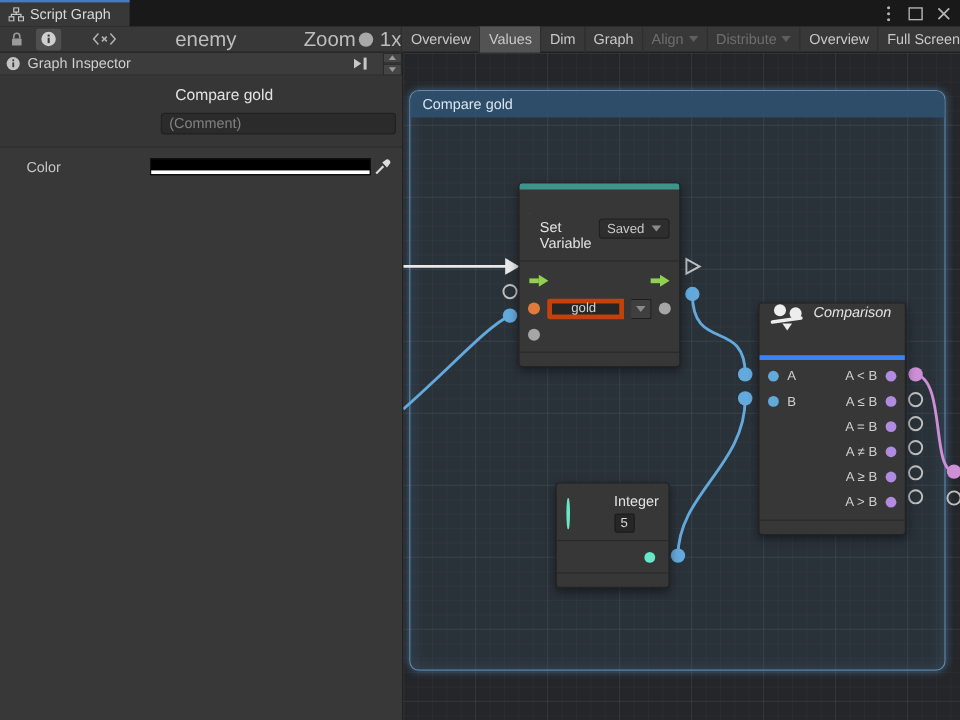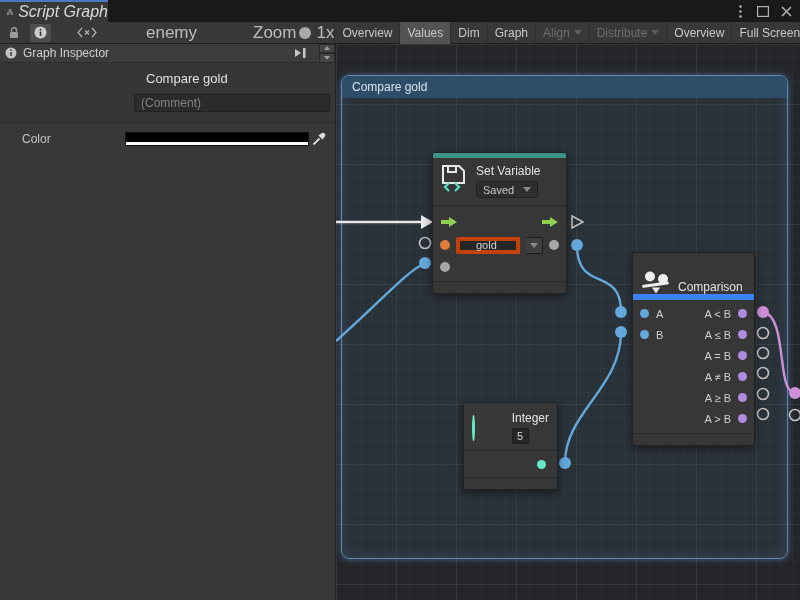--- a/index.html
+++ b/index.html
@@ -6,21 +6,21 @@
   html,body { width:800px; height:600px; overflow:hidden; }
   body { font-family:"Liberation Sans", sans-serif; background:#191919; color:#c8c8c8;
          -webkit-font-smoothing:antialiased; font-size:12px; }
   .window { position:relative; width:800px; height:600px; background:#191919; }
 
   
   .tabbar { position:absolute; left:0; top:0; width:800px; height:22px; background:#191919;
             display:flex; align-items:stretch; }
   .tab { width:108px; background:#383838; border-top:2px solid #4a7bc0; display:flex;
          align-items:center; gap:5px; padding-left:7px; color:#d8d8d8; }
-  .tab-label { font-size:16px; white-space:nowrap;font-style:italic; }
+  .tab-label { font-size:12px; white-space:nowrap; }
   .win-controls { margin-left:auto; display:flex; align-items:center; gap:7px; padding-right:6px; }
   .win-btn { width:16px; height:16px; display:flex; align-items:center; justify-content:center; }
 
   
   .toolbar { position:absolute; left:0; top:22px; width:800px; height:22px; background:#383838;
              border-bottom:1px solid #1f1f1f; display:flex; align-items:center; }
   .tb-btn { height:18px; display:flex; align-items:center; justify-content:center; padding:0 4px;
             border-radius:2px; }
   .tb-btn.active { background:#4f4f4f; }
   .tb-sep { width:1px; height:16px; background:#2c2c2c; }
@@ -88,40 +88,40 @@
   .d9 { width:9px; height:9px; }
   .dot-orange { background:#e07b39; }
   .dot-gray { background:#a6a6a6; }
   .dot-blue { background:#64a9dc; }
   .dot-purple { background:#b08be0; }
   .dot-teal { background:#68e8c8; }
 
   .node-setvar { left:96px; top:108px; width:135px; }
   .sv-stripe { height:5px; background:#3e948b; border-radius:2px 2px 0 0; }
   .sv-header { display:flex; gap:8px; padding:6px 8px 7px 8px; border-bottom:1px solid #2a2a2a; }
-  .sv-titlecol { display:flex; flex-direction:column; gap:3px; }
+  .sv-titlecol { display:flex; flex-direction:row; gap:3px;margin-top:18px; }
   .sv-title { font-size:12px; color:#e3e3e3; }
   .mini-select { height:17px; background:#2e2e2e; border:1px solid #202020; border-radius:3px;
                  display:flex; align-items:center; gap:6px; padding:0 6px; color:#c8c8c8;
                  font-size:11px; width:62px; justify-content:space-between; }
   .sv-body { padding:5px 0 4px 0; }
   .sv-row { display:flex; align-items:center; }
   .sv-row-flow { height:22px; padding:0 8px; justify-content:space-between; }
   .sv-row-var { height:24px; padding:0 7px; gap:6px; }
   .sv-row-val { height:20px; padding:0 7px; }
   .var-select { width:66px; height:17px; background:#262626; border:4px solid #c2410c;
                 border-radius:2px 0 0 2px; color:#d2d2d2; font-size:11px; display:flex;
                 align-items:center; padding-left:16px; }
   .var-caret-btn { width:18px; height:17px; background:#3f3f3f; border:1px solid #1e1e1e;
                    border-left:none; border-radius:0 2px 2px 0; display:flex; align-items:center;
                    justify-content:center; }
 
   .node-cmp { left:296px; top:208px; width:123px; }
-  .cmp-header { height:47px; display:flex; align-items:flex-end; gap:8px; padding:0 9px;
-                border-bottom:6px solid #3b82f6; }
+  .cmp-header { height:47px; display:flex; align-items:flex-start; gap:8px; padding:0 9px;
+                border-bottom:4px solid #3b82f6;font-style:italic; }
   .cmp-title { font-size:12px; color:#e3e3e3; }
   .cmp-body { padding:3px 0 4px 0; }
   .cmp-row { height:21px; display:flex; align-items:center; padding:0 7px; gap:7px; }
   .cmp-in-label { font-size:11px; color:#cfcfcf; }
   .cmp-out { margin-left:auto; display:flex; align-items:center; gap:7px; }
   .cmp-out-label { font-size:11px; color:#cfcfcf; }
 
   .node-int { left:127px; top:358px; width:95px; }
   .int-header { display:flex; gap:9px; padding:8px 8px 6px 8px; border-bottom:1px solid #2a2a2a;
                 align-items:center; }

